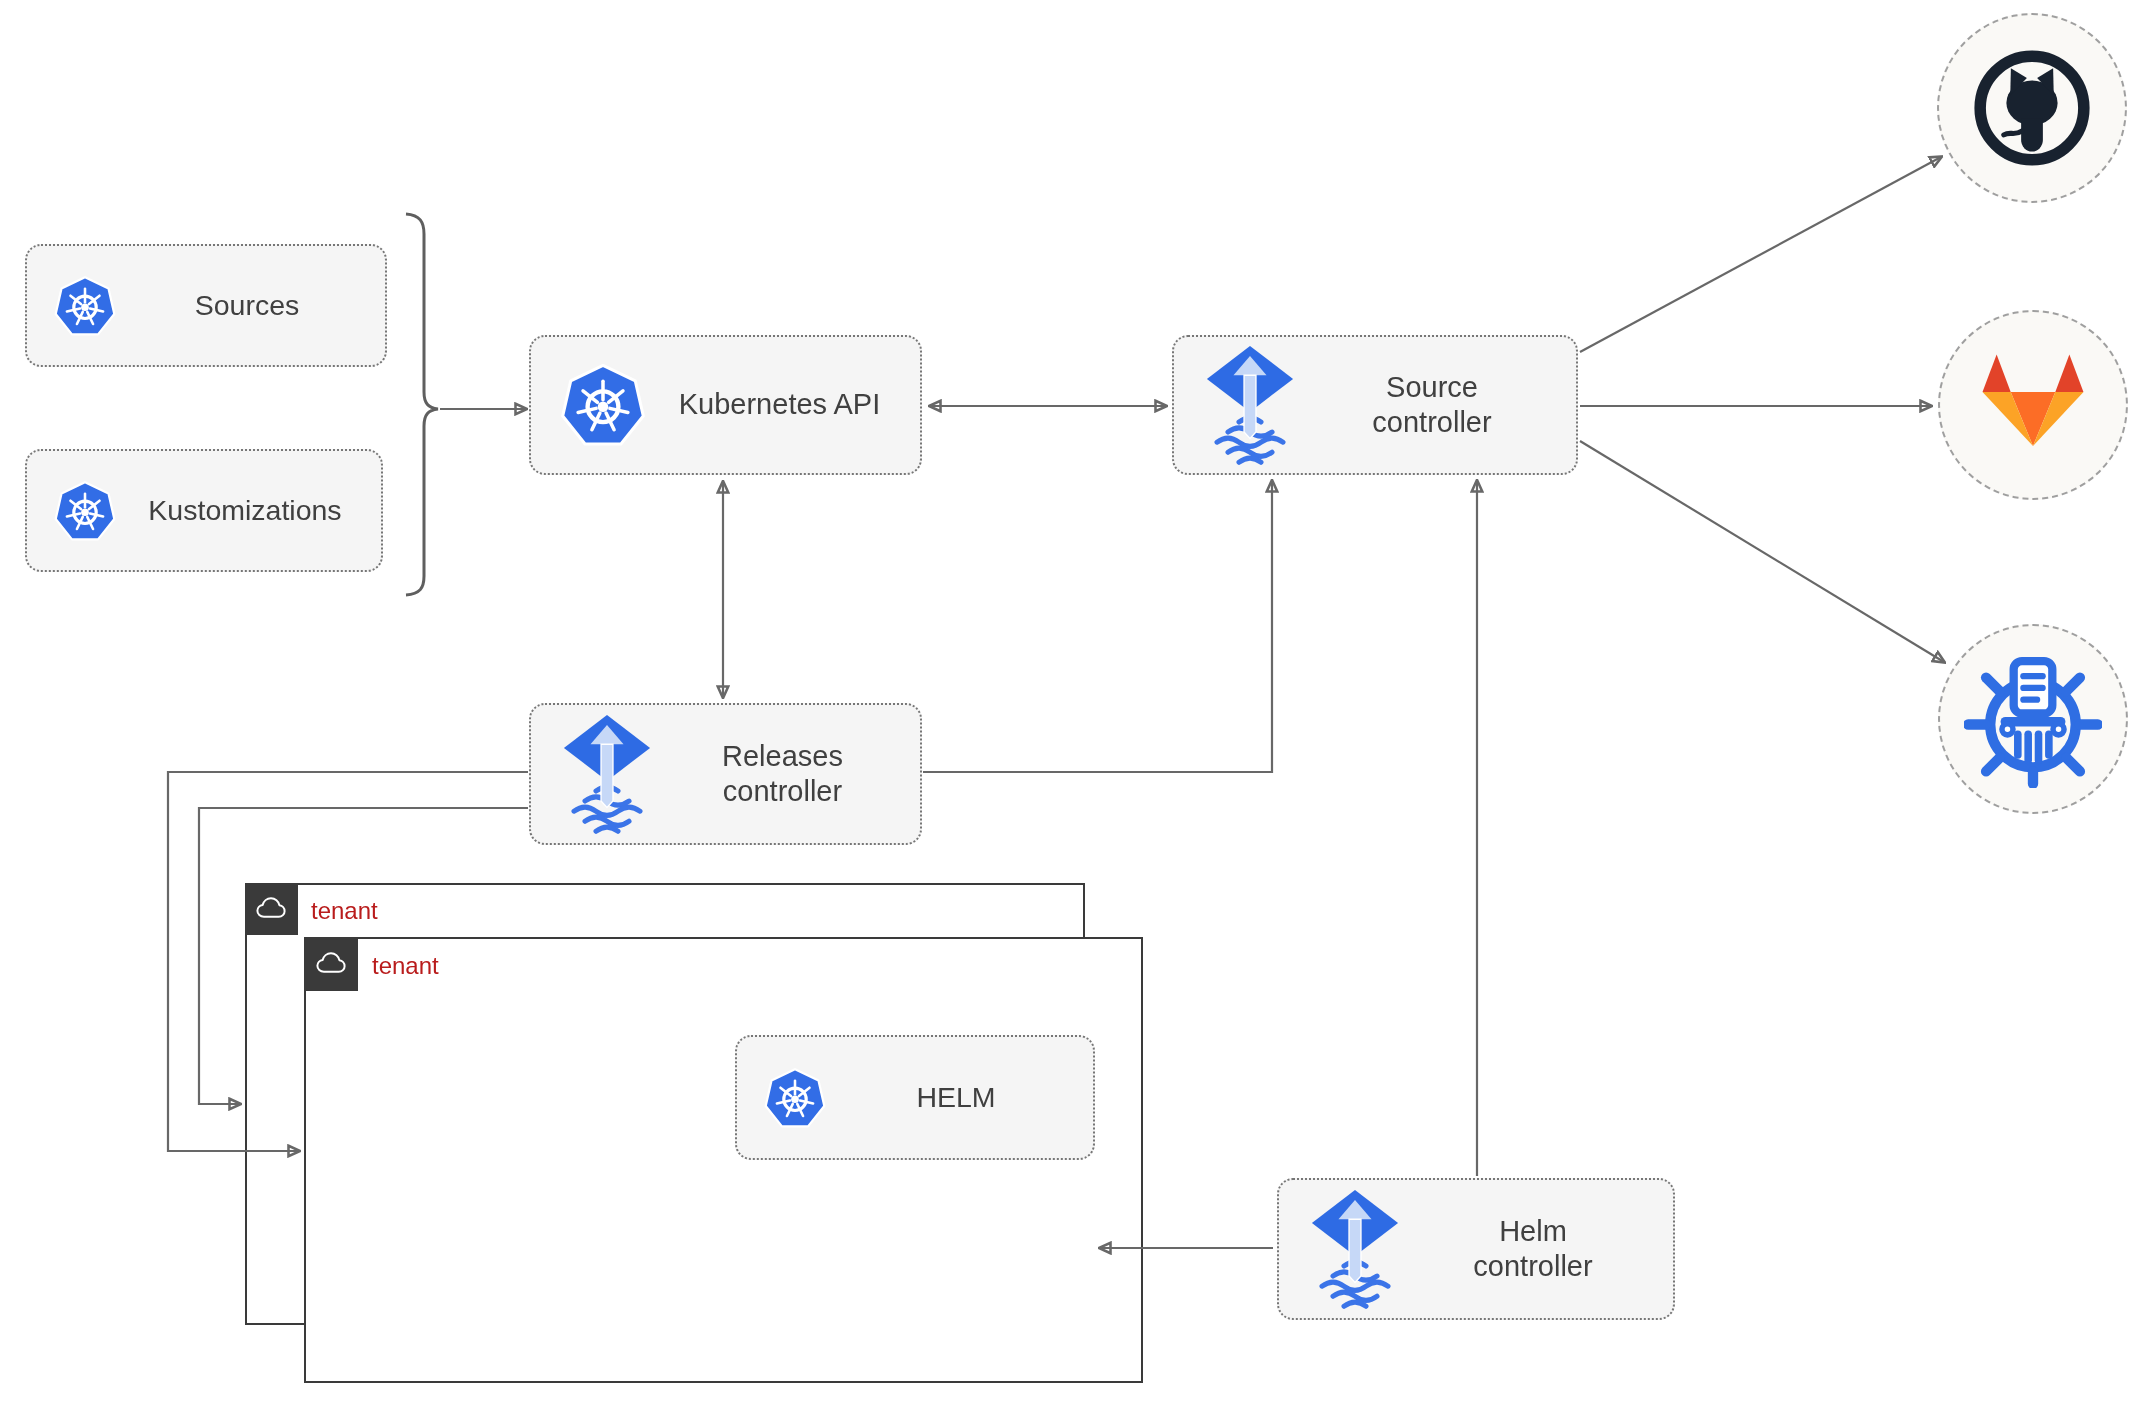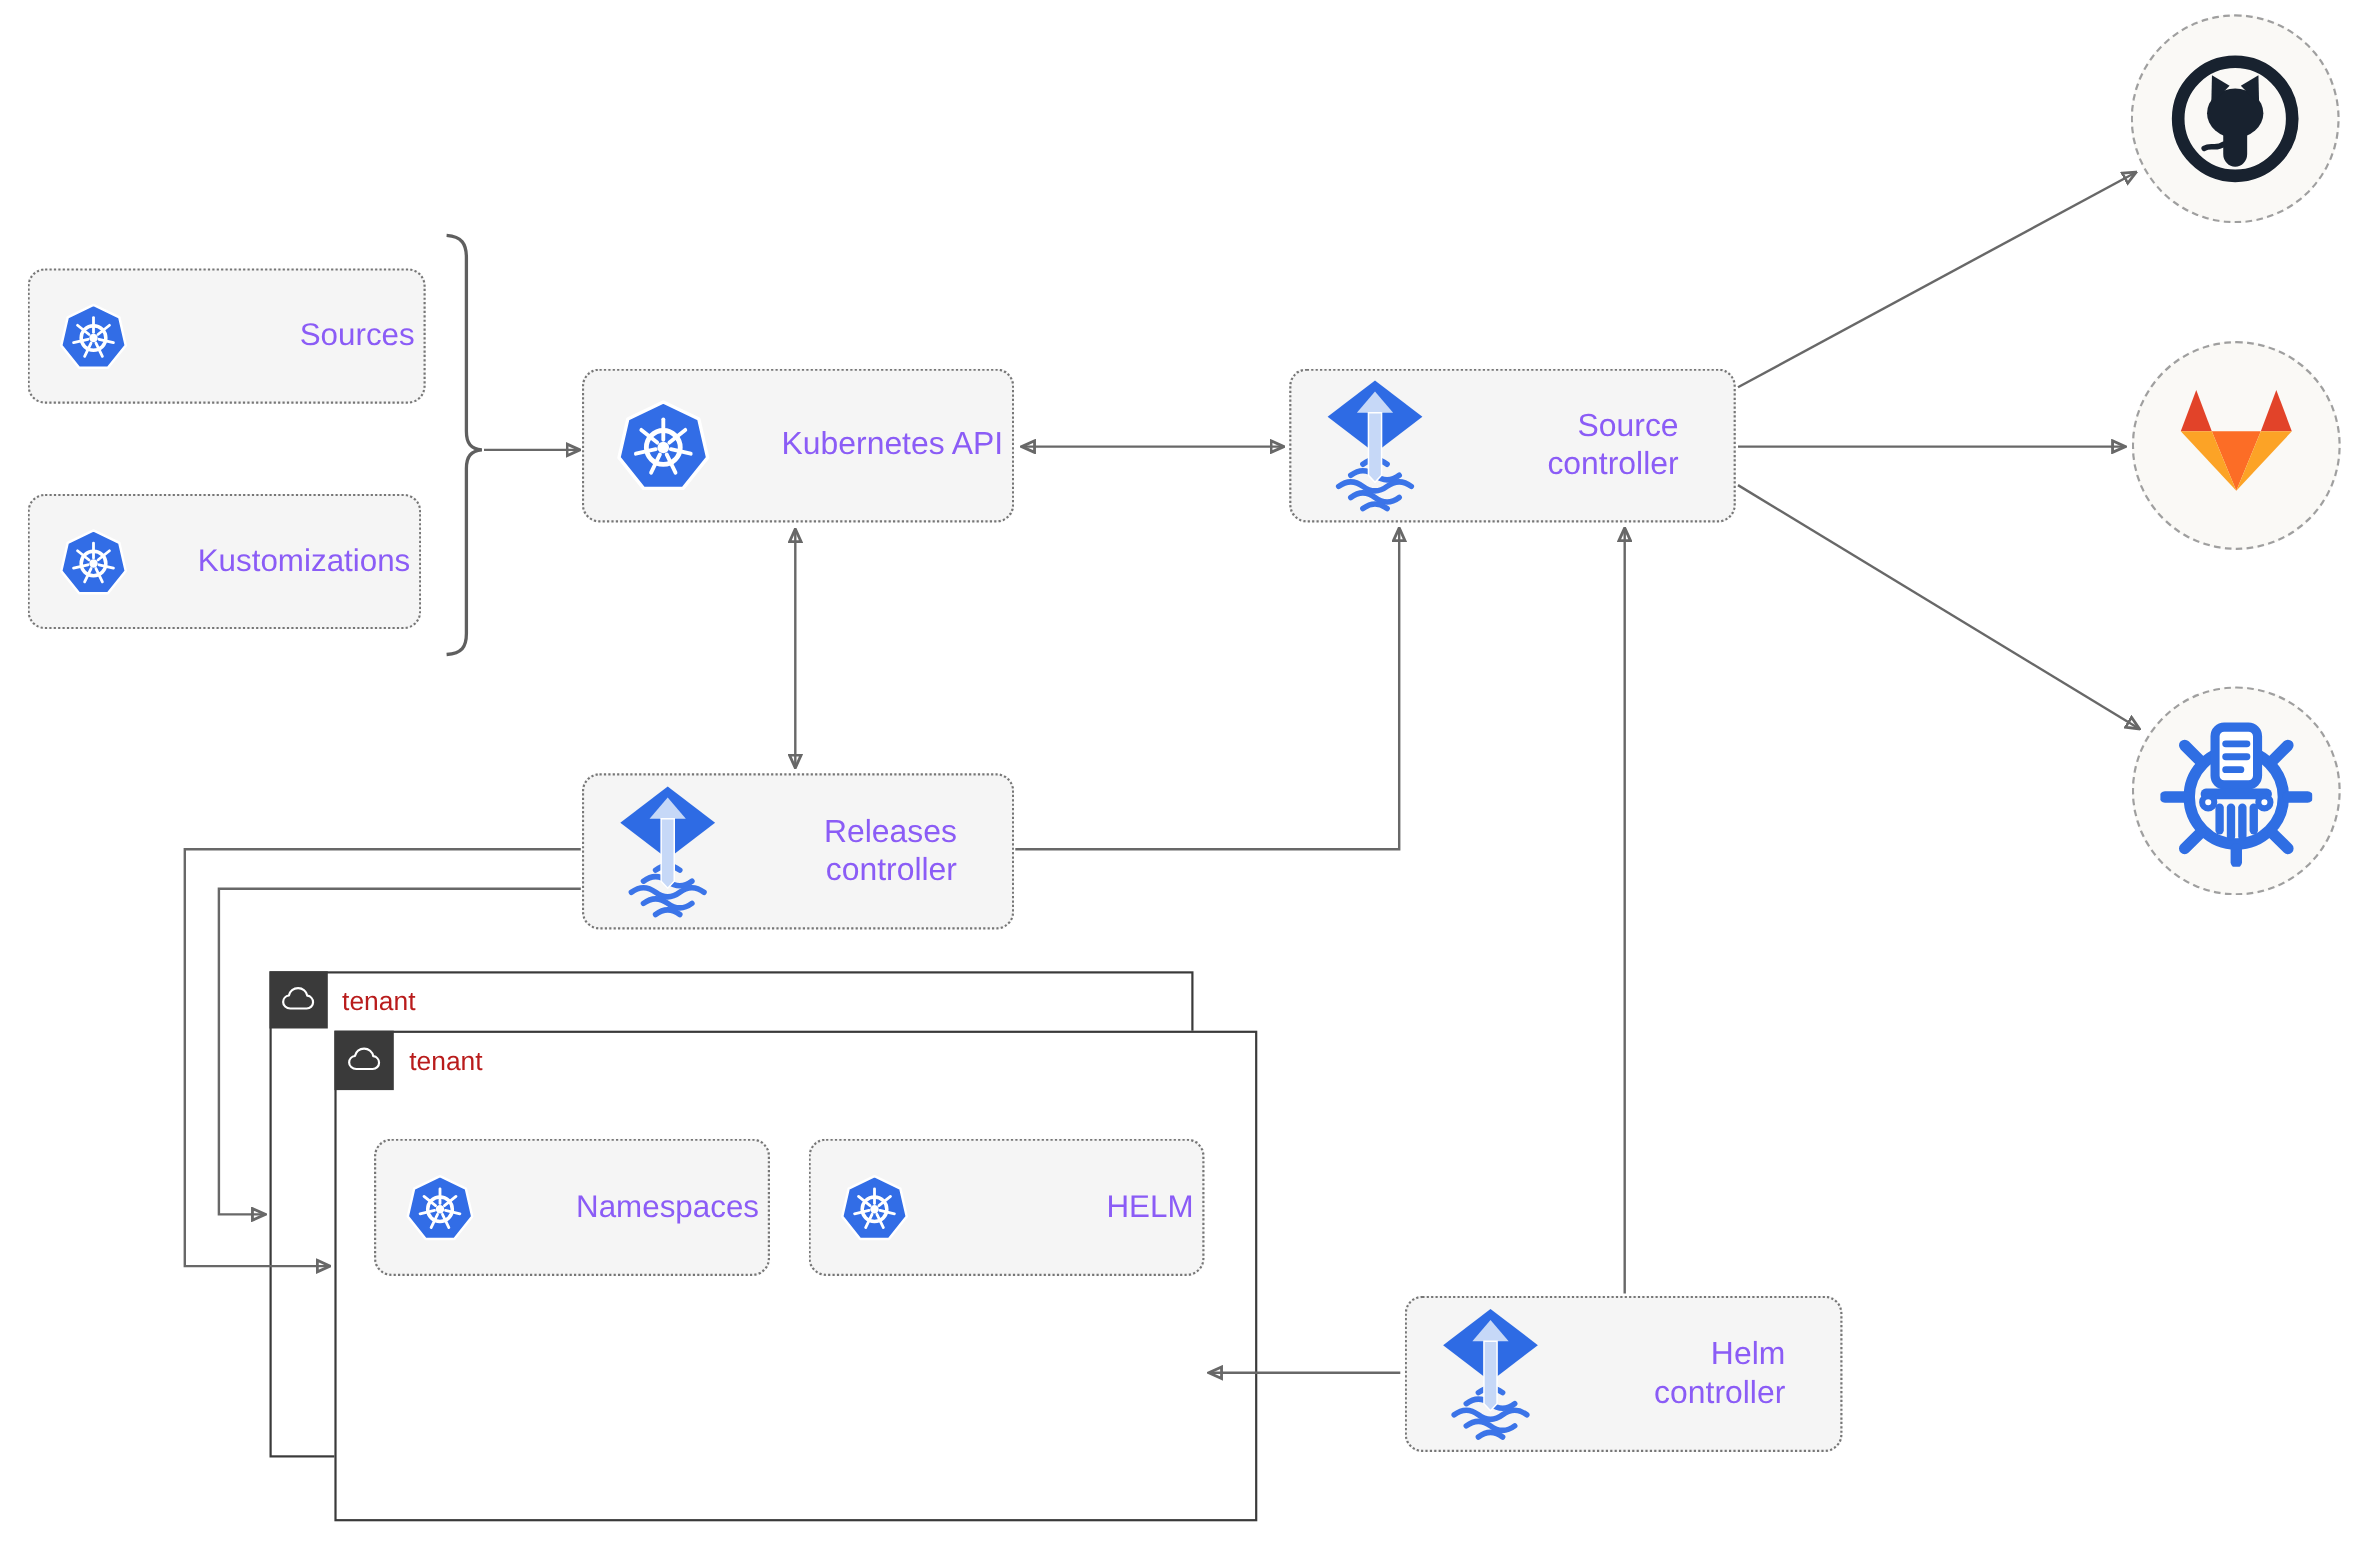--- a/index.html
+++ b/index.html
@@ -8,21 +8,21 @@
     font-family:"Liberation Sans","DejaVu Sans",sans-serif;
     color:#000;background:#fff;
   }
   
   .node{
     position:absolute;display:flex;align-items:center;
     background:#f5f5f5;border:2.5px dotted #767676;border-radius:16px;
     box-sizing:border-box;padding:0 8px 0 26px;z-index:3;
   }
   .node .lbl{
-    flex:1;text-align:right;font-size:28.5px;line-height:1.22;color:#8b5cf6;
+    flex:1;text-align:center;font-size:28.5px;line-height:1.22;color:#404040;
   }
   .ctrl .lbl{padding:0 42px;}
   .icon{flex:none;display:block;}
   .icon svg{display:block;width:100%;height:100%;}
   .k8s-sm{width:64px;height:64px;}
   .k8s-lg{width:88px;height:88px;}
   .flux{width:92px;height:121px;}
   .helm{width:80px;height:80px;}
   
   .tenant{
@@ -154,28 +154,20 @@
 
   <div class="tenant" style="left:304px;top:937px;width:839px;height:446px;z-index:2">
     <div class="tenant-tab" style="width:54px;height:54px">
       <svg width="34" height="34" viewBox="0 0 24 24">
           <use href="#cloud-glyph"></use>
         </svg>
     </div>
     <div class="tenant-label" style="left:66px;top:13px">tenant</div>
   </div>
 
-  <div class="node" style="left:340px;top:1035px;width:360px;height:125px">
-    <span class="icon k8s-sm">
-      <svg viewBox="0 0 100 100">
-          <use href="#k8s-logo"></use>
-        </svg>
-      </span>
-    <span class="lbl">Namespaces</span>
-  </div>
 
   <div class="node" style="left:735px;top:1035px;width:360px;height:125px">
     <span class="icon k8s-sm">
       <svg viewBox="0 0 100 100">
           <use href="#k8s-logo"></use>
         </svg>
       </span>
     <span class="lbl">HELM</span>
   </div>
 

